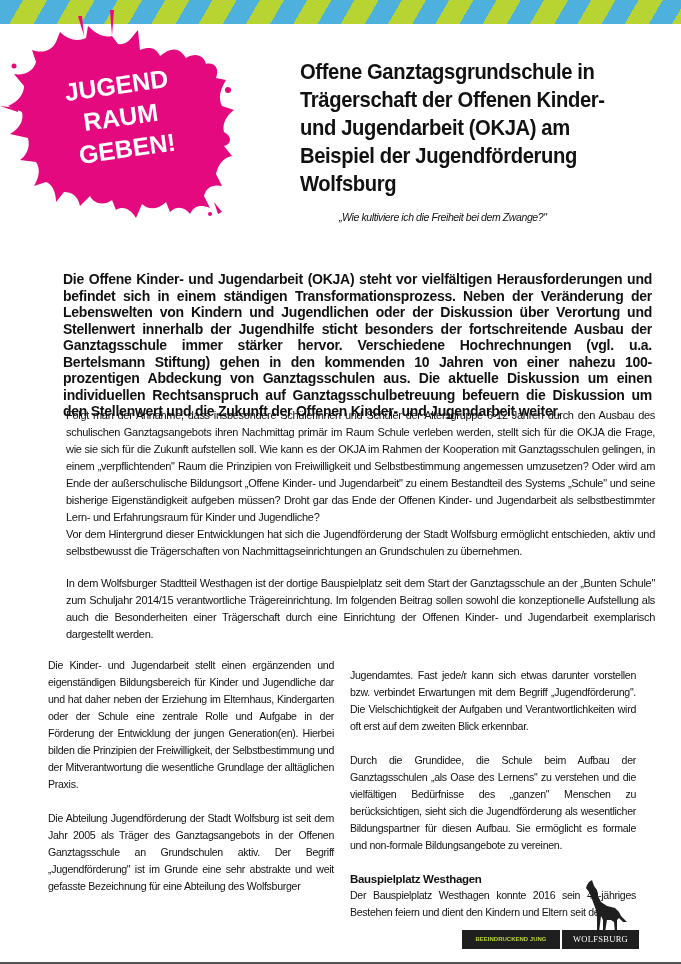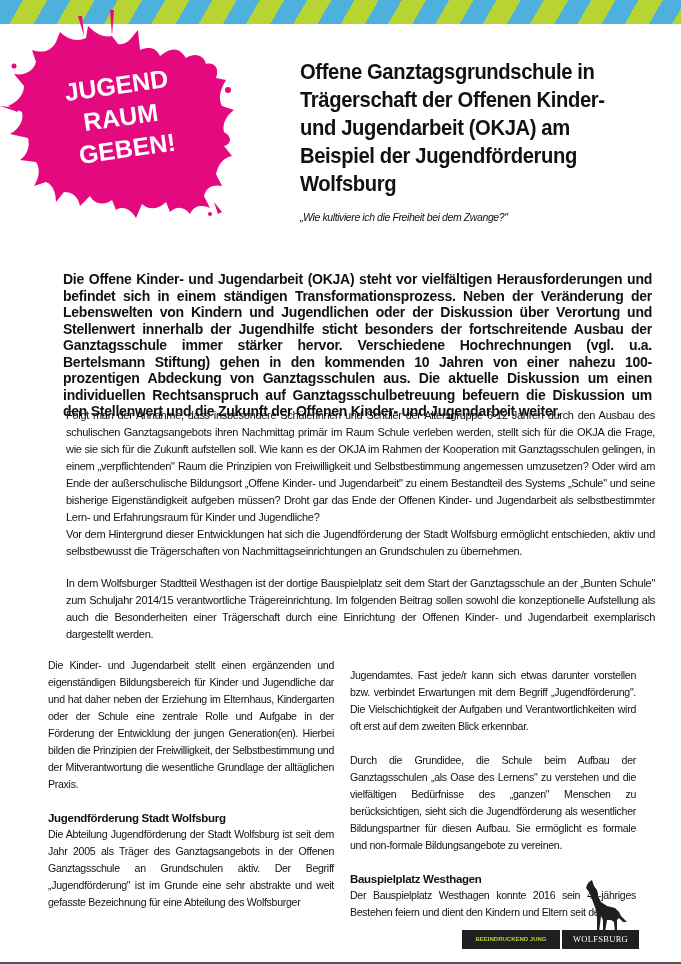--- a/index.html
+++ b/index.html
@@ -7,21 +7,21 @@
          font-family: "Liberation Sans", sans-serif; color: #111; }
   .stripes { position: absolute; left: 0; top: 0; width: 681px; height: 24px;
     background: repeating-linear-gradient(120deg, #4eb0dc 0px, #4eb0dc 20px, #b7d433 20px, #b7d433 41px); }
   .splash { position: absolute; left: 0; top: 6px; width: 240px; height: 220px; }
   .title { position: absolute; left: 300px; top: 58px; width: 370px; margin: 0;
     font-family: "Liberation Sans", sans-serif; font-weight: bold; font-size: 21.5px;
     line-height: 28px; color: #111; letter-spacing: -0.4px; transform: scaleX(0.94); transform-origin: left top; }
   .title span { display: block; white-space: nowrap; }
   .quote { position: absolute; left: 300px; top: 211px; font-style: italic; font-size: 10.5px;
     line-height: 13px; color: #111; letter-spacing: -0.4px; }
-  .quote span { display: block; }
+  .quote span { display: block; margin-left: 39px; }
   .intro { position: absolute; left: 48px; top: 256px; width: 589px; margin: 15px;
     font-size: 14px; line-height: 16.5px; font-weight: bold; text-align: justify; letter-spacing: -0.25px; }
   .p { position: absolute; left: 48px; width: 589px; margin: 18px; font-size: 11px;
     line-height: 17px; text-align: justify; letter-spacing: -0.3px; }
   .col { position: absolute; width: 286px; font-size: 10.6px; line-height: 17px; letter-spacing: -0.3px; }
   .col p { margin: 0 0 17px 0; text-align: justify; }
   .col h3 { margin: 0; font-size: 11.5px; line-height: 16px; font-weight: bold; letter-spacing: -0.3px; }
   .col h3 + p { margin-top: 0; }
   .logo { position: absolute; left: 462px; top: 880px; width: 190px; height: 70px; }
   .logo .bar-left { position: absolute; left: 0; top: 50px; width: 98px; height: 19px; background: #1f1f1f;
@@ -69,21 +69,20 @@
 </div>
 
 <p class="intro">Die Offene Kinder- und Jugendarbeit (OKJA) steht vor vielfältigen Herausforderungen und befindet sich in einem ständigen Transformationsprozess. Neben der Veränderung der Lebenswelten von Kindern und Jugendlichen oder der Diskussion über Verortung und Stellenwert innerhalb der Jugendhilfe sticht besonders der fortschreitende Ausbau der Ganztagsschule immer stärker hervor. Verschiedene Hochrechnungen (vgl. u.a. Bertelsmann Stiftung) gehen in den kommenden 10 Jahren von einer nahezu 100-prozentigen Abdeckung von Ganztagsschulen aus. Die aktuelle Diskussion um einen individuellen Rechtsanspruch auf Ganztagsschulbetreuung befeuern die Diskussion um den Stellenwert und die Zukunft der Offenen Kinder- und Jugendarbeit weiter.</p>
 
 <p class="p" style="top:389px;">Folgt man der Annahme, dass insbesondere Schülerinnen und Schüler der Altersgruppe 6-12 Jahren durch den Ausbau des schulischen Ganztagsangebots ihren Nachmittag primär im Raum Schule verleben werden, stellt sich für die OKJA die Frage, wie sie sich für die Zukunft aufstellen soll. Wie kann es der OKJA im Rahmen der Kooperation mit Ganztagsschulen gelingen, in einem „verpflichtenden" Raum die Prinzipien von Freiwilligkeit und Selbstbestimmung angemessen umzusetzen? Oder wird am Ende der außerschulische Bildungsort „Offene Kinder- und Jugendarbeit" zu einem Bestandteil des Systems „Schule" und seine bisherige Eigenständigkeit aufgeben müssen? Droht gar das Ende der Offenen Kinder- und Jugendarbeit als selbstbestimmter Lern- und Erfahrungsraum für Kinder und Jugendliche?</p>
 <p class="p" style="top:508px;">Vor dem Hintergrund dieser Entwicklungen hat sich die Jugendförderung der Stadt Wolfsburg ermöglicht entschieden, aktiv und selbstbewusst die Trägerschaften von Nachmittagseinrichtungen an Grundschulen zu übernehmen.</p>
 <p class="p" style="top:557px;">In dem Wolfsburger Stadtteil Westhagen ist der dortige Bauspielplatz seit dem Start der Ganztagsschule an der „Bunten Schule" zum Schuljahr 2014/15 verantwortliche Trägereinrichtung. Im folgenden Beitrag sollen sowohl die konzeptionelle Aufstellung als auch die Besonderheiten einer Trägerschaft durch eine Einrichtung der Offenen Kinder- und Jugendarbeit exemplarisch dargestellt werden.</p>
 
 <div class="col" style="left:48px; top:637px;margin-top:20px;">
   <p>Die Kinder- und Jugendarbeit stellt einen ergänzenden und eigenständigen Bildungsbereich für Kinder und Jugendliche dar und hat daher neben der Erziehung im Elternhaus, Kindergarten oder der Schule eine zentrale Rolle und Aufgabe in der Förderung der Entwicklung der jungen Generation(en). Hierbei bilden die Prinzipien der Freiwilligkeit, der Selbstbestimmung und der Mitverantwortung die wesentliche Grundlage der alltäglichen Praxis.</p>
-  <h3>Jugendförderung Stadt Wolfsburg</h3>
   <p>Die Abteilung Jugendförderung der Stadt Wolfsburg ist seit dem Jahr 2005 als Träger des Ganztagsangebots in der Offenen Ganztagsschule an Grundschulen aktiv. Der Begriff „Jugendförderung" ist im Grunde eine sehr abstrakte und weit gefasste Bezeichnung für eine Abteilung des Wolfsburger</p>
 </div>
 
 <div class="col" style="left:350px; top:637px;margin-top:30px;">
   <p>Jugendamtes. Fast jede/r kann sich etwas darunter vorstellen bzw. verbindet Erwartungen mit dem Begriff „Jugendförderung". Die Vielschichtigkeit der Aufgaben und Verantwortlichkeiten wird oft erst auf dem zweiten Blick erkennbar.</p>
   <p>Durch die Grundidee, die Schule beim Aufbau der Ganztagsschulen „als Oase des Lernens" zu verstehen und die vielfältigen Bedürfnisse des „ganzen" Menschen zu berücksichtigen, sieht sich die Jugendförderung als wesentlicher Bildungspartner für diesen Aufbau. Sie ermöglicht es formale und non-formale Bildungsangebote zu vereinen.</p>
   <h3>Bauspielplatz Westhagen</h3>
   <p>Der Bauspielplatz Westhagen konnte 2016 sein 40-jähriges Bestehen feiern und dient den Kindern und Eltern seit der</p>
 </div>
 

